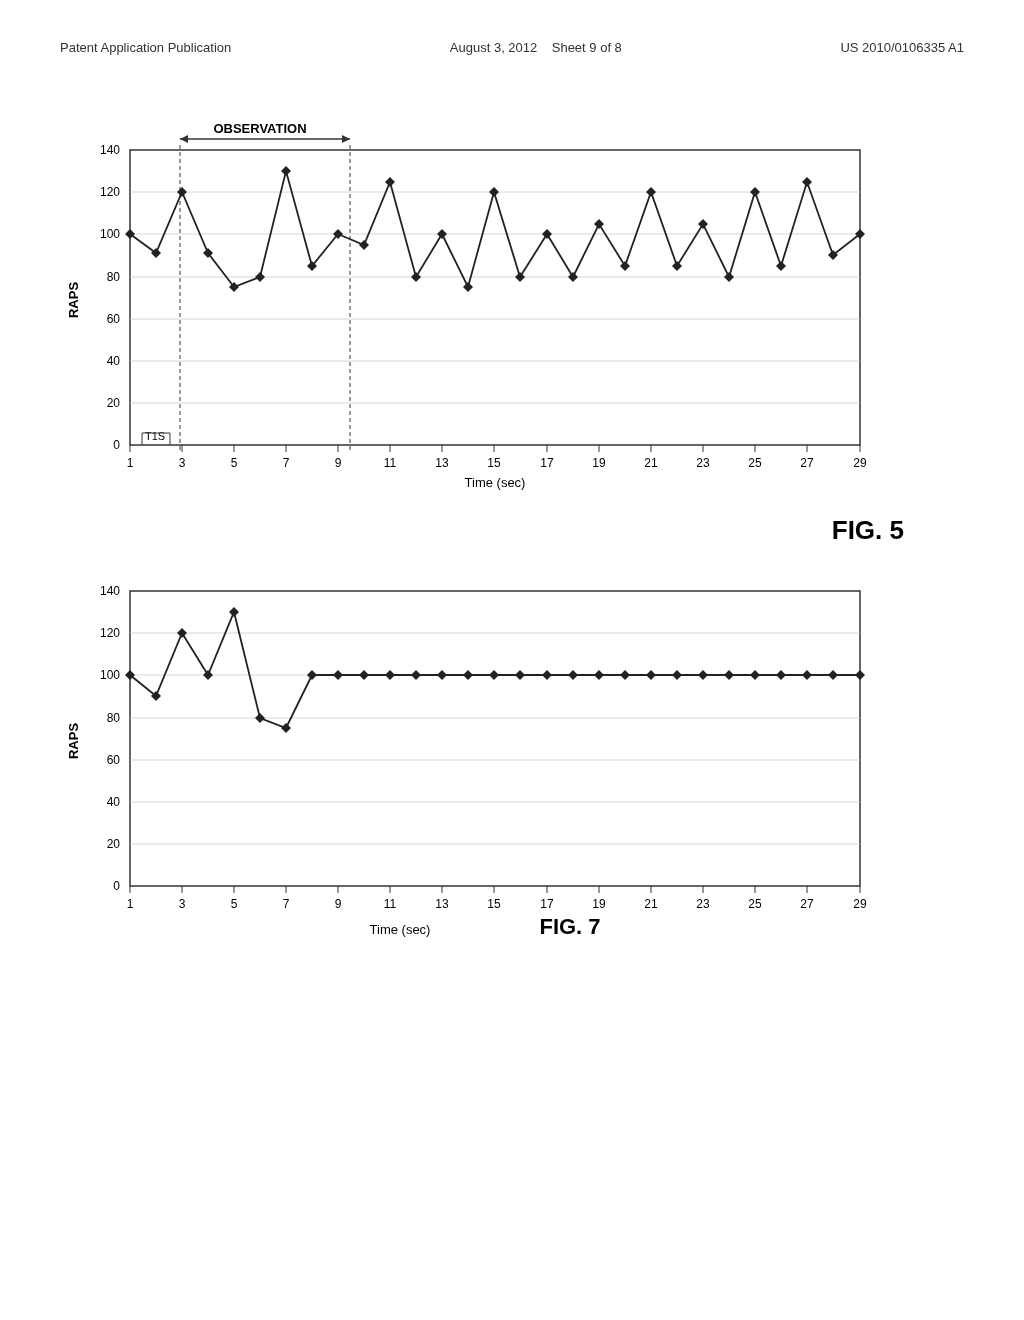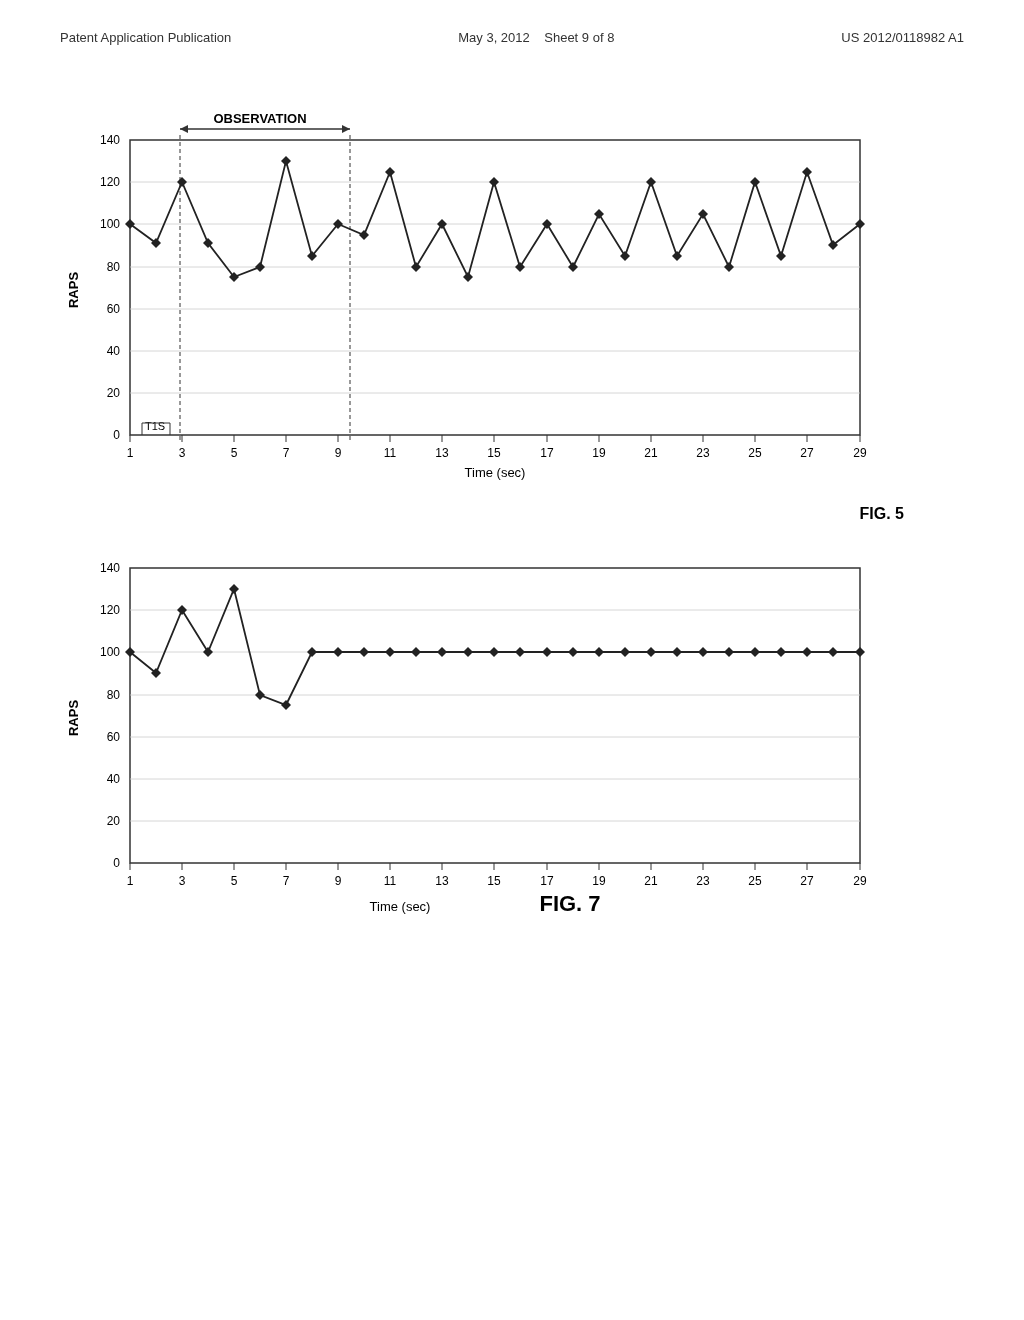--- a/index.html
+++ b/index.html
@@ -9,21 +9,21 @@
       width: 1024px;
       min-height: 1320px;
       position: relative;
       overflow: hidden;
     }
     .page {
       width: 1024px;
       min-height: 1320px;
       background: #fff;
       position: relative;
-      padding: 30px 60px;
+      padding: 40px 60px;
     }
     .header {
       display: flex;
       justify-content: space-between;
       align-items: center;
       font-size: 13px;
       color: #333;
       margin-bottom: 60px;
     }
 
@@ -45,24 +45,24 @@
     }
   </style>
 </head>
 <body>
 
 <div class="page">
 
   <div class="header">
     <span>Patent Application Publication</span>
     <span>
-      <span>May 3, 2012</span>&nbsp;&nbsp;&nbsp;
+      <span>August 3, 2012</span>&nbsp;&nbsp;&nbsp;
       <span>Sheet 9 of 8</span>
     </span>
-    <span>US 2012/0118982 A1</span>
+    <span>US 2010/0106335 A1</span>
   </div>
 
   <div class="chart-section">
     <svg width="860" height="390" viewBox="0 0 860 390">
 
       <text x="200" y="18" font-size="13" font-weight="bold" text-anchor="middle">OBSERVATION</text>
 
       <line x1="120" y1="24" x2="290" y2="24" stroke="#333" stroke-width="1.5"></line>
 
       <polygon points="120,24 128,20 128,28" fill="#333"></polygon>
@@ -191,21 +191,21 @@
         <polygon points="643,104 648,109 643,114 638,109" fill="#222"></polygon>
         <polygon points="669,157 674,162 669,167 664,162" fill="#222"></polygon>
         <polygon points="695,72 700,77 695,82 690,77" fill="#222"></polygon>
         <polygon points="721,146 726,151 721,156 716,151" fill="#222"></polygon>
         <polygon points="747,62 752,67 747,72 742,67" fill="#222"></polygon>
         <polygon points="773,135 778,140 773,145 768,140" fill="#222"></polygon>
         <polygon points="800,114 805,119 800,124 795,119" fill="#222"></polygon>
       </g>
     </svg>
 
-    <div class="fig-label" style="font-size:16px; font-weight:bold; text-align:right; margin-right:60px;">FIG. 5</div>
+    <div class="fig-label" style="font-size:26px; font-weight:bold; text-align:right; margin-right:60px;">FIG. 5</div>
   </div>
 
   <div class="chart-section">
     <svg width="860" height="380" viewBox="0 0 860 380">
 
       <text x="18" y="175" font-size="13" font-weight="bold" text-anchor="middle" transform="rotate(-90, 18, 175)">RAPS</text>
 
       <rect x="70" y="25" width="730" height="295" fill="none" stroke="#333" stroke-width="1.5"></rect>
 
       <line x1="70" y1="278" x2="800" y2="278" stroke="#ccc" stroke-width="0.8"></line>

